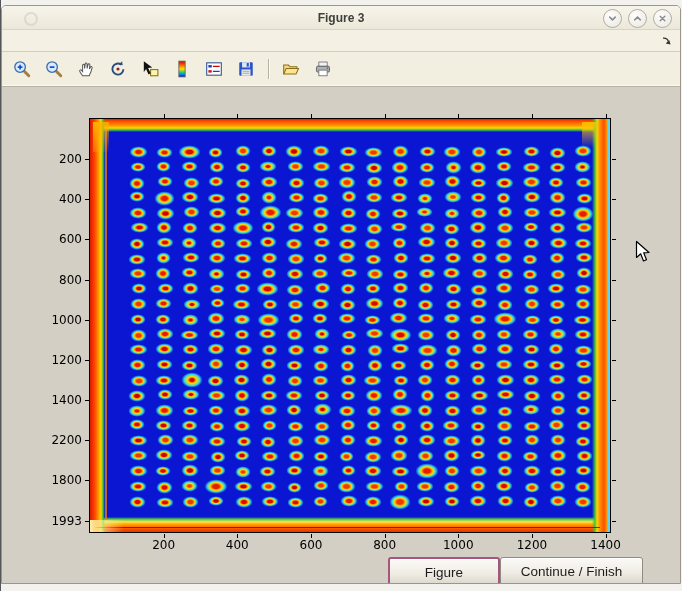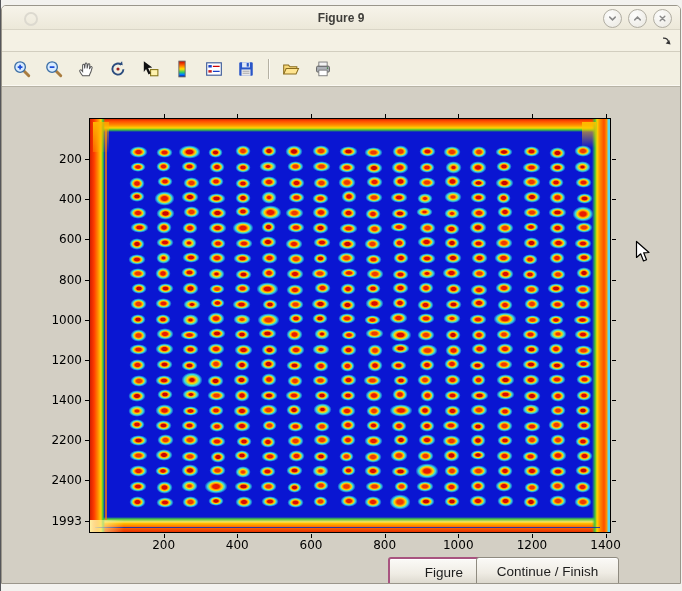--- a/index.html
+++ b/index.html
@@ -58,33 +58,33 @@
   .tick-label{position:absolute;font-family:"DejaVu Sans",sans-serif;font-size:12px;color:#000;}
   .tick-label.x{width:44px;text-align:center;top:419px;}
   .tick-label.y{width:42px;text-align:right;left:-50px;}
 
   
   .dlg-btn{position:absolute;height:27px;font-family:"Liberation Sans",sans-serif;font-size:13.5px;color:#1c1c1c;
            background:linear-gradient(#fbfaf7 0%,#efece4 55%,#d8d4c9 100%);
            border:1px solid #8f8b80;border-radius:3px;display:flex;align-items:center;justify-content:center;
            box-shadow:inset 0 1px 0 #fff;}
   .btn-retry{left:386px;top:470px;width:108px;border:2px solid #a85480;border-radius:3px;}
-  .btn-continue{left:474px;top:470px;width:141px;}
+  .btn-continue{left:498px;top:470px;width:141px;}
 
   .mouse-cursor{position:absolute;left:635px;top:240px;z-index:60;pointer-events:none;}
 </style>
 </head>
 <body>
 
 <div id="screen">
   <div class="window">
 
     <div class="titlebar">
       <span class="titlebar-menu-circle"></span>
-      <span class="title-text">Figure 9</span>
+      <span class="title-text">Figure 3</span>
       <span class="win-buttons">
         <span class="win-btn">
           <svg width="13" height="13" viewBox="0 0 14 14">
               <path d="M4 5.5l3 3 3-3" fill="none" stroke="#8a8a8a" stroke-width="1.6" stroke-linecap="round"></path>
             </svg>
         </span>
         <span class="win-btn">
           <svg width="13" height="13" viewBox="0 0 14 14">
               <path d="M4 8.5l3-3 3 3" fill="none" stroke="#8a8a8a" stroke-width="1.6" stroke-linecap="round"></path>
             </svg>
@@ -678,21 +678,21 @@
             <div class="tickmark" style="left: 522px; top: 240.933px; width: 4px; height: 1px;"></div>
             <div class="tick-label y" style="top: 233.933px;">1200</div>
             <div class="tickmark" style="left: -5px; top: 281.089px; width: 4px; height: 1px;"></div>
             <div class="tickmark" style="left: 522px; top: 281.089px; width: 4px; height: 1px;"></div>
             <div class="tick-label y" style="top: 274.089px;">1400</div>
             <div class="tickmark" style="left: -5px; top: 321.245px; width: 4px; height: 1px;"></div>
             <div class="tickmark" style="left: 522px; top: 321.245px; width: 4px; height: 1px;"></div>
             <div class="tick-label y" style="top: 314.245px;">2200</div>
             <div class="tickmark" style="left: -5px; top: 361.4px; width: 4px; height: 1px;"></div>
             <div class="tickmark" style="left: 522px; top: 361.4px; width: 4px; height: 1px;"></div>
-            <div class="tick-label y" style="top: 354.4px;">2400</div>
+            <div class="tick-label y" style="top: 354.4px;">1800</div>
             <div class="tickmark" style="left: -5px; top: 401.556px; width: 4px; height: 1px;"></div>
             <div class="tickmark" style="left: 522px; top: 401.556px; width: 4px; height: 1px;"></div>
             <div class="tick-label y" style="top: 394.556px;">1993</div>
           </div>
       </div>
 
       <div class="dlg-btn btn-retry">Figure</div>
       <div class="dlg-btn btn-continue">Continue / Finish</div>
     </div>
   </div>

